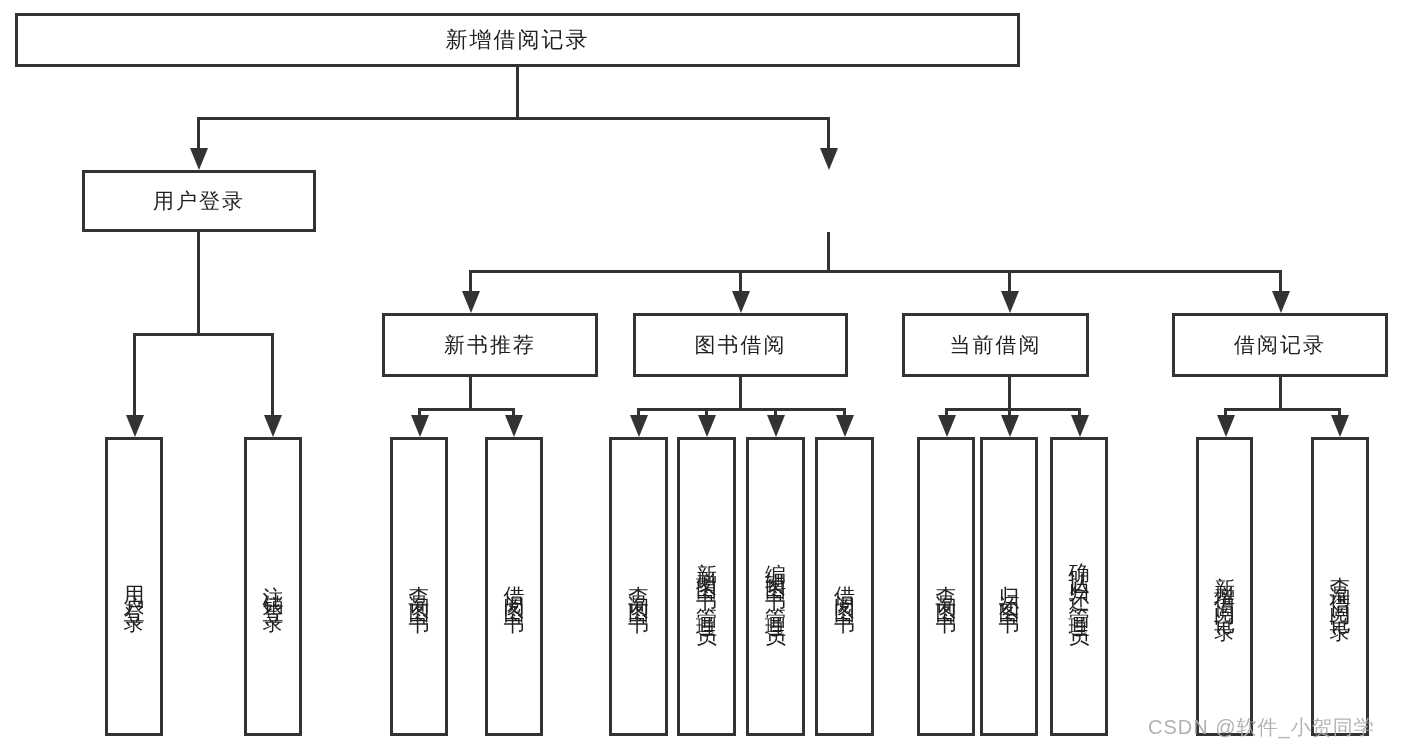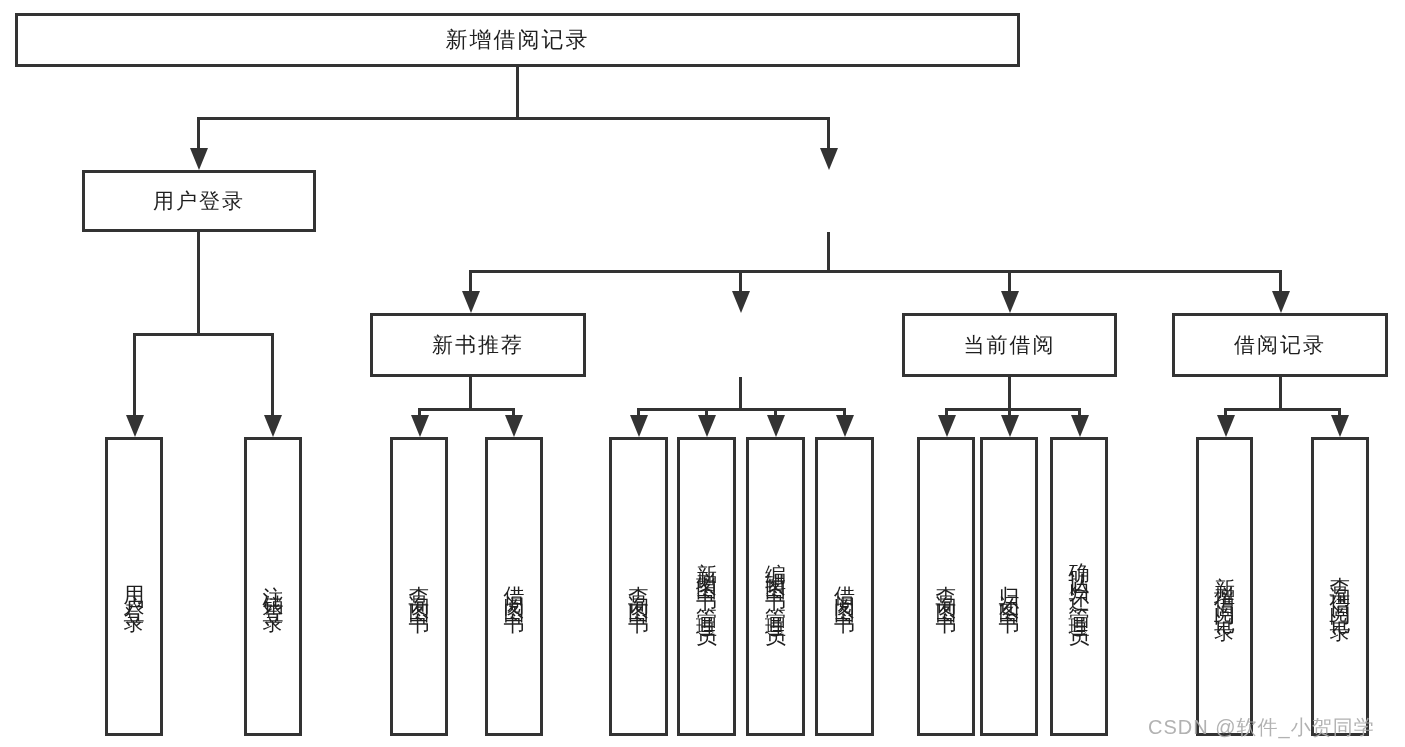--- a/index.html
+++ b/index.html
@@ -63,24 +63,27 @@
   <div class="ln" style="left:469px;top:270px;width:813px;height:3px"></div>
   <div class="ln" style="left:469px;top:270px;width:3px;height:22px"></div>
   <div class="arr" style="left:462px;top:291px"></div>
   <div class="ln" style="left:739px;top:270px;width:3px;height:22px"></div>
   <div class="arr" style="left:732px;top:291px"></div>
   <div class="ln" style="left:1008px;top:270px;width:3px;height:22px"></div>
   <div class="arr" style="left:1001px;top:291px"></div>
   <div class="ln" style="left:1279px;top:270px;width:3px;height:22px"></div>
   <div class="arr" style="left:1272px;top:291px"></div>
 
-  <div class="box h" style="left:370px;top:313px;width:216px;height:64px">
+  <div class="box h" style="left:382px;top:313px;width:216px;height:64px">
     <span>新书推荐</span>
   </div>
-  <div class="box h" style="left:902px;top:313px;width:215px;height:64px">
+  <div class="box h" style="left:633px;top:313px;width:215px;height:64px">
+    <span>图书借阅</span>
+  </div>
+  <div class="box h" style="left:902px;top:313px;width:187px;height:64px">
     <span>当前借阅</span>
   </div>
   <div class="box h" style="left:1172px;top:313px;width:216px;height:64px">
     <span>借阅记录</span>
   </div>
 
   <div class="ln" style="left:469px;top:377px;width:3px;height:34px"></div>
   <div class="ln" style="left:418px;top:408px;width:97px;height:3px"></div>
   <div class="ln" style="left:418px;top:408px;width:3px;height:10px"></div>
   <div class="arr" style="left:411px;top:415px"></div>

